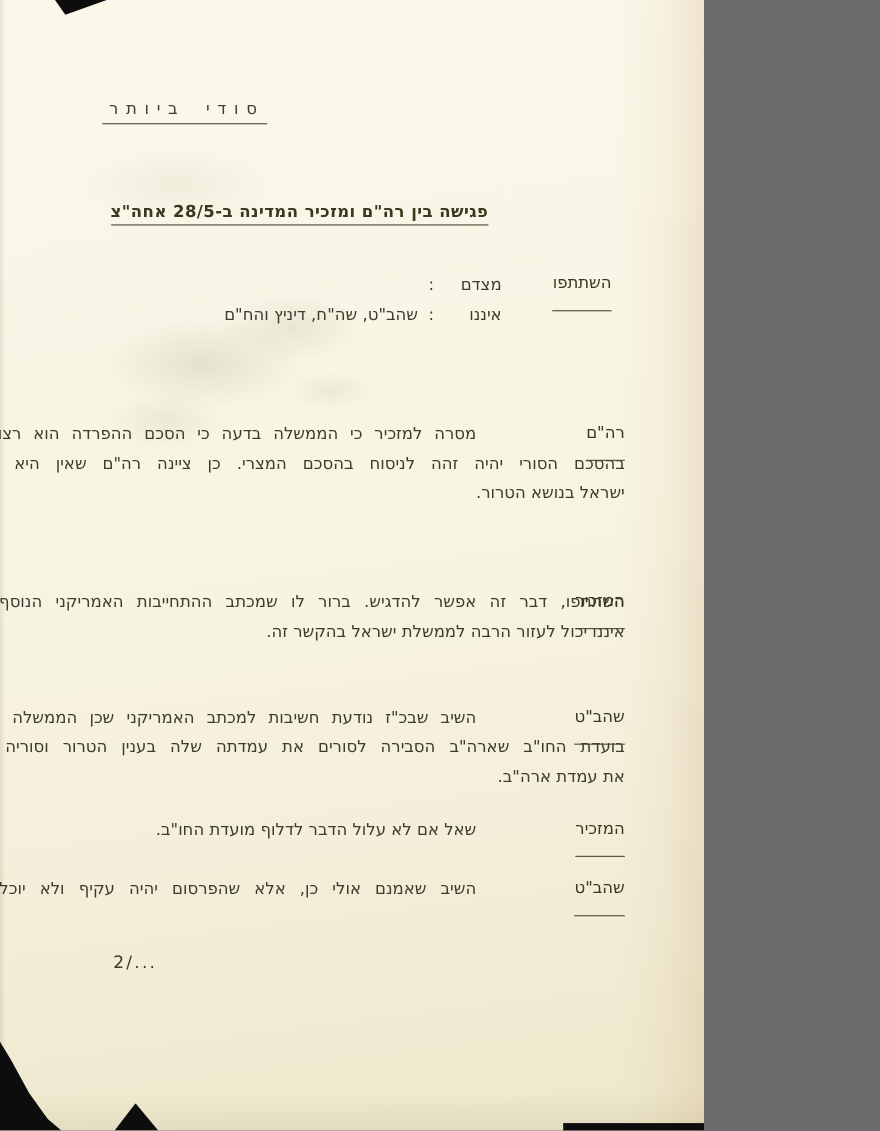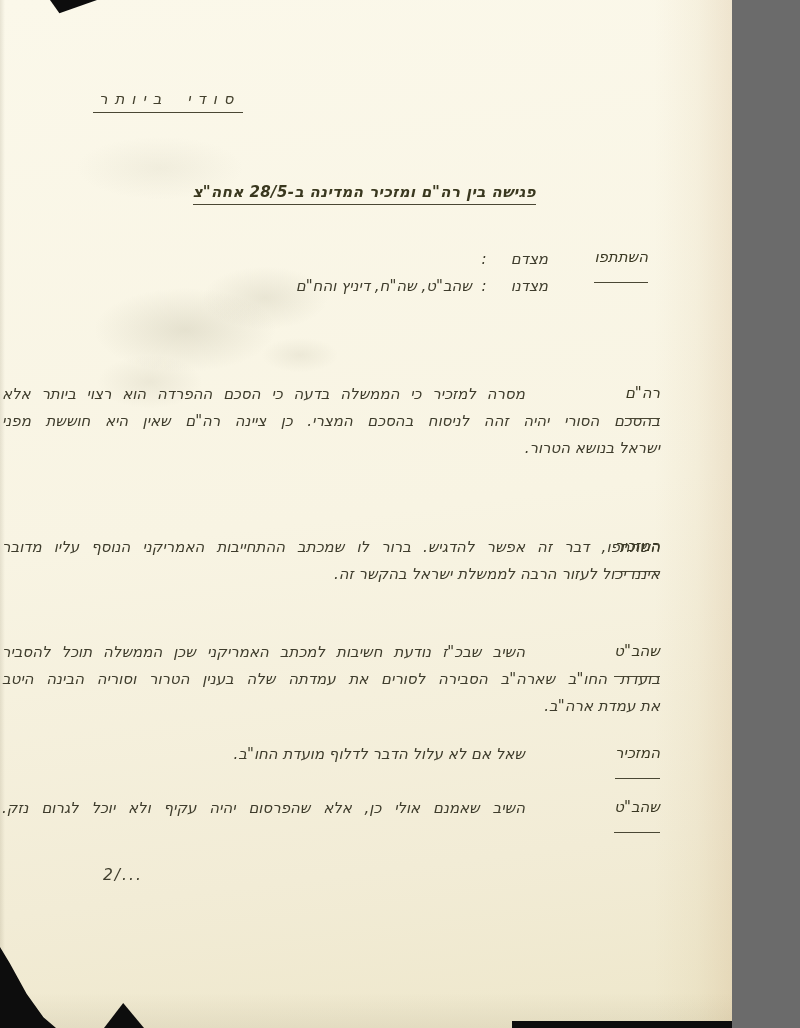--- a/index.html
+++ b/index.html
@@ -1,31 +1,30 @@
 <!DOCTYPE html>
 <html lang="he"><head>
 <meta charset="utf-8">
 <style>
   html,body{margin:0;padding:0;background:#6b6b6b;}
   .page{
-    position:relative;width:732px;height:1028px;overflow:hidden;
+    position:relative;width:640px;height:1028px;overflow:hidden;
     direction:rtl;
     font-family:"DejaVu Sans", sans-serif;
     color:#3e3c2c;
     background:
       radial-gradient(ellipse 130px 60px at 185px 330px, rgba(150,145,118,0.20), transparent 70%),
       radial-gradient(ellipse 90px 45px at 265px 298px, rgba(150,145,118,0.16), transparent 70%),
       radial-gradient(ellipse 75px 38px at 150px 382px, rgba(150,145,118,0.13), transparent 70%),
       radial-gradient(ellipse 55px 25px at 300px 355px, rgba(150,145,118,0.12), transparent 70%),
       radial-gradient(ellipse 120px 45px at 160px 168px, rgba(160,155,130,0.10), transparent 70%),
       linear-gradient(to left, rgba(196,160,112,0.22), rgba(205,180,130,0.10) 35px, rgba(205,180,130,0) 78px),
       linear-gradient(to right, rgba(110,100,70,0.14), rgba(110,100,70,0) 5px),
       linear-gradient(to top, rgba(120,110,80,0.10), rgba(120,110,80,0) 35px),
       linear-gradient(173deg, #fbf8ea 0%, #f8f4e3 50%, #f2ecd6 82%, #eee7cb 100%);
-    font-style: italic;
   }
   
   .art{position:absolute;background:#0d0d0d;}
   .art-tl{left:50px;top:0;width:47px;height:14px;clip-path:polygon(0 0,100% 0,20% 95%);}
   .dot{position:absolute;background:#181614;}
   .dot1{left:742px;top:17px;width:15px;height:8px;border-radius:55% 45% 60% 50%;transform:rotate(-38deg);}
   .dot2{left:756px;top:30px;width:10px;height:5px;border-radius:50%;transform:rotate(-30deg);}
   .dot3{left:765px;top:42px;width:13px;height:10px;border-radius:60% 50% 50% 70%;transform:rotate(-18deg);}
   .art-bl{left:0;top:938px;width:70px;height:90px;clip-path:polygon(0 10%,14% 28%,38% 62%,62% 88%,80% 100%,0 100%);}
   .art-bt{left:104px;top:1003px;width:40px;height:25px;clip-path:polygon(48% 0,100% 100%,0 100%);}
@@ -75,21 +74,21 @@
 
   <div class="title">פגישה בין רה"ם ומזכיר המדינה ב-28/5 אחה"צ</div>
 
   <div class="participants">
     <span class="speaker plabel">השתתפו</span>
     <div class="prow">
       <span class="pside">מצדם</span>
       <span class="pcolon">:</span>
     </div>
     <div class="prow">
-      <span class="pside">מצדנו</span>
+      <span class="pside">איננו</span>
       <span class="pcolon">:</span>
       <span class="pnames">שהב"ט, שה"ח, דיניץ והח"ם</span>
     </div>
   </div>
 
   <div class="para" style="top:381px">
     <span class="speaker">רה"ם</span>
     <div class="line first">מסרה למזכיר כי הממשלה בדעה כי הסכם ההפרדה הוא רצוי ביותר אלא</div>
     <div class="line">בהסכם הסורי יהיה זהה לניסוח בהסכם המצרי. כן ציינה רה"ם שאין היא חוששת מפני</div>
     <div class="line end">ישראל בנושא הטרור.</div>

